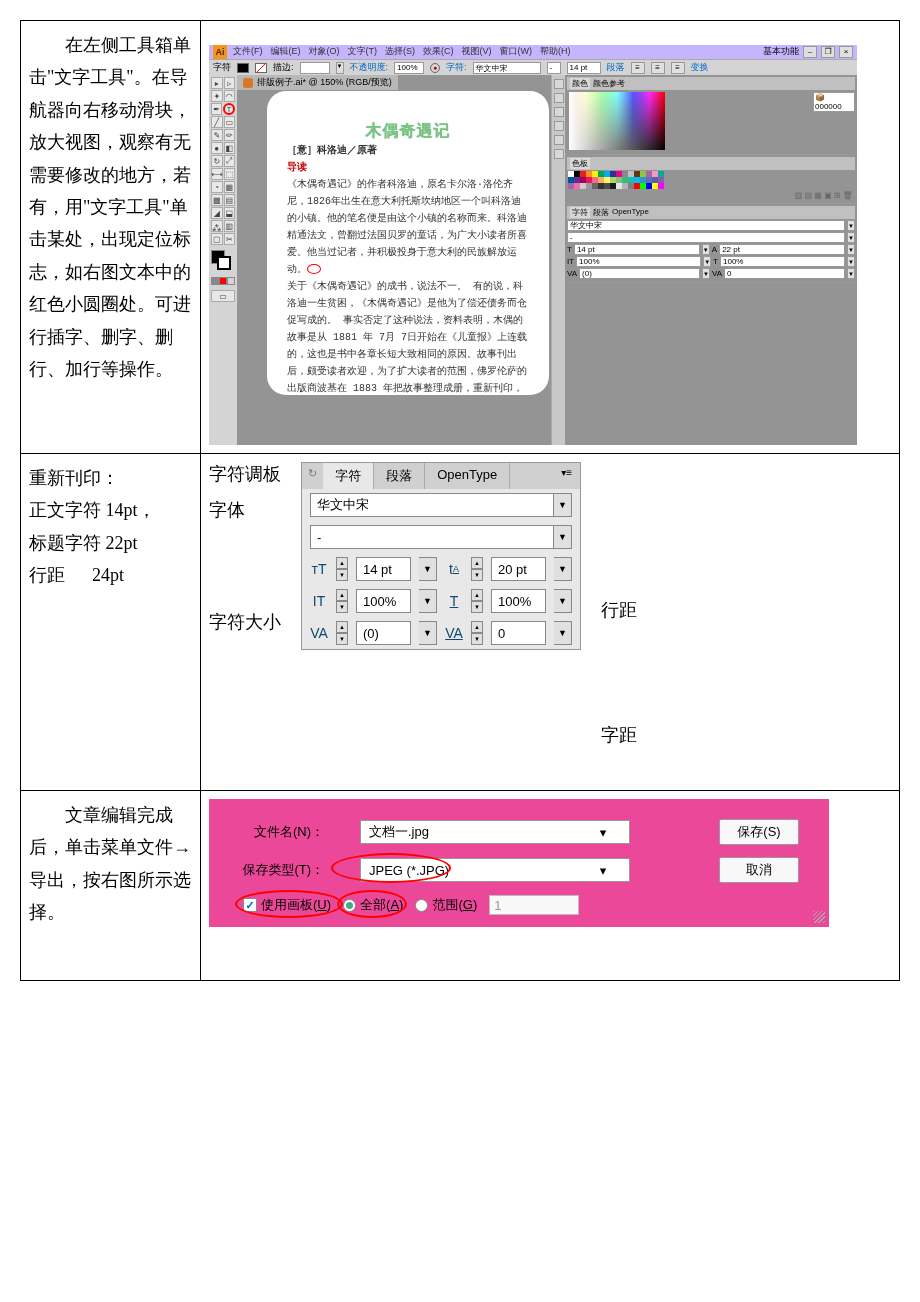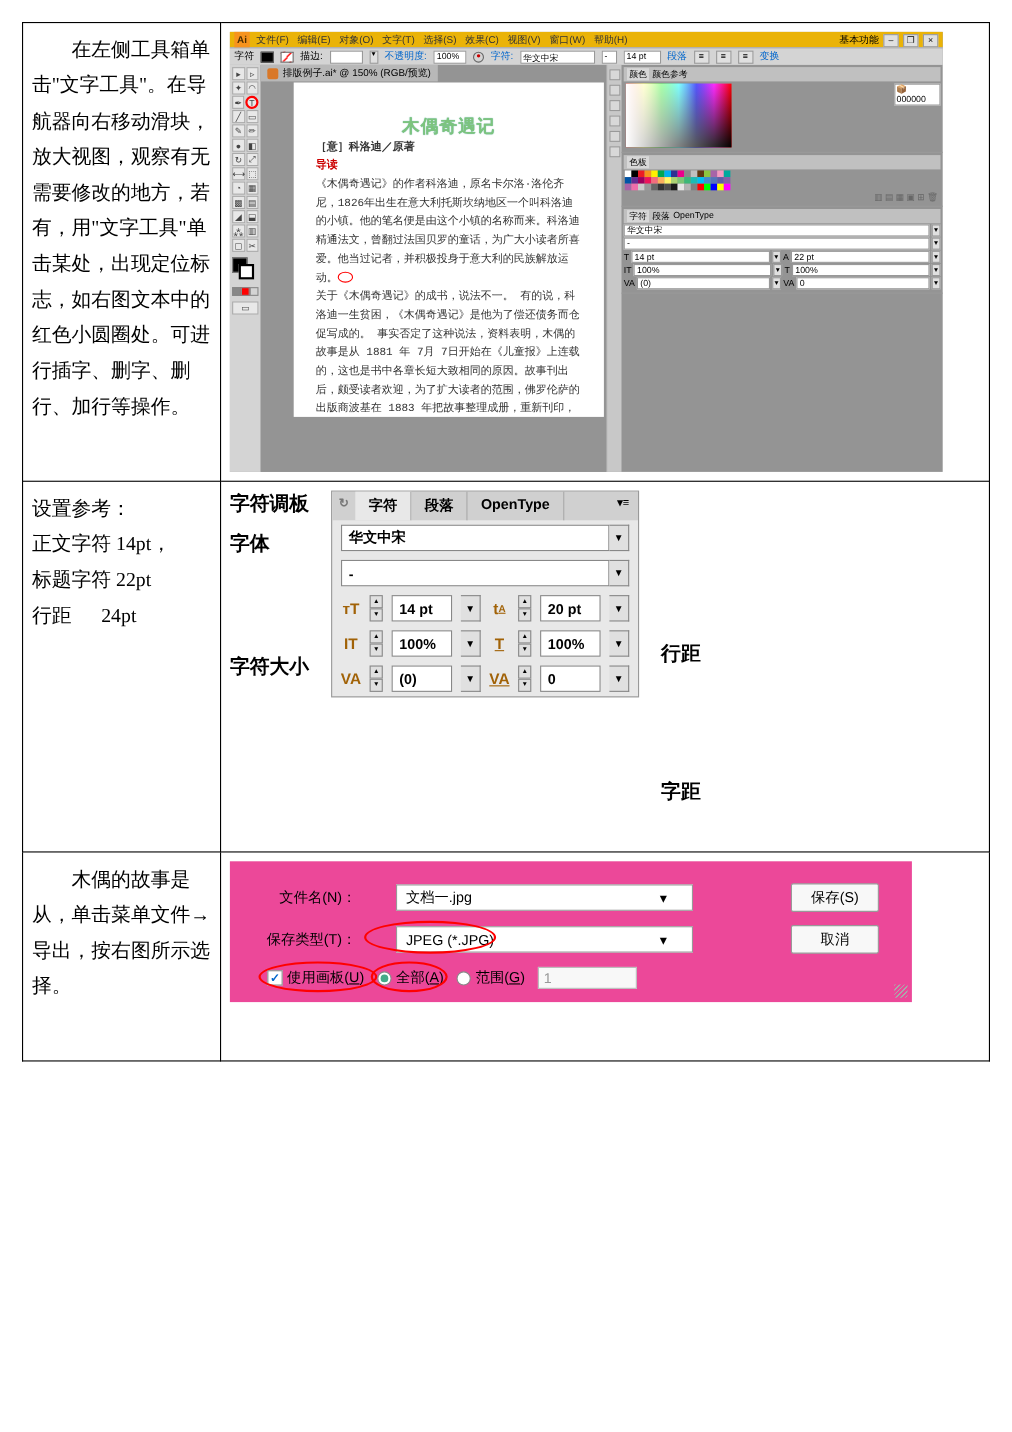--- a/index.html
+++ b/index.html
@@ -5,21 +5,21 @@
     * { box-sizing: border-box; margin: 0; padding: 0; }
     body { font-family: "SimSun", serif; background: #fff; width: 920px; }
     table.main { width: 880px; margin: 20px; border-collapse: collapse; }
     table.main td { border: 1px solid #000; vertical-align: top; padding: 8px; }
     .left-col { width: 180px; font-size: 18px; line-height: 1.8; }
     .right-col { background: #fff; }
     .indent { text-indent: 2em; }
     
     
     .ai-window { width: 648px; height: 400px; background: #949494; position: relative; font-family: Arial, sans-serif; font-size: 10px; }
-    .ai-titlebar { height: 14px; background: #eab308; display: flex; align-items: flex-end; padding: 0 4px; }
+    .ai-titlebar { height: 14px; background: #c4b5fd; display: flex; align-items: flex-start; padding: 0 4px; margin-top: 16px; }
     .ai-logo { width: 14px; height: 14px; background: #f7931e; display: inline-flex; align-items: center; justify-content: center; color: #4a2c00; font-weight: bold; font-size: 9px; margin-right: 6px; }
     .ai-menu { display: flex; gap: 8px; font-size: 9px; color: #333; }
     .ai-titlebar-right { margin-left: auto; display: flex; gap: 4px; align-items: center; font-size: 9px; }
     .win-btn { width: 14px; height: 12px; background: #e0e0e0; border: 1px solid #999; display: inline-flex; align-items: center; justify-content: center; font-size: 8px; }
     .ai-optbar { height: 16px; background: #d4d4d4; display: flex; align-items: center; padding: 0 4px; gap: 6px; font-size: 9px; border-top: 1px solid #aaa; }
     .swatch { width: 12px; height: 10px; border: 1px solid #666; display: inline-block; }
     .swatch.black { background: #000; }
     .swatch.white { background: #fff; }
     .input-sm { width: 30px; height: 12px; background: #fff; border: 1px solid #999; font-size: 8px; padding: 0 2px; }
     .link-text { color: #0066cc; font-size: 9px; }
@@ -32,21 +32,21 @@
     .tool-colors { margin-top: 4px; }
     .tool-fill { width: 14px; height: 14px; background: #000; border: 1px solid #888; }
     .tool-stroke { width: 14px; height: 14px; background: #fff; border: 2px solid #000; margin-top: -8px; margin-left: 6px; }
     .tool-modes { display: flex; margin-top: 6px; }
     .tool-mode { width: 8px; height: 8px; border: 1px solid #888; }
     .tool-mode.red { background: #ff0000; }
     
     .canvas-area { flex: 1; background: #949494; position: relative; padding: 2px 2px 2px 20px; }
     .doc-tab { position: absolute; top: 0; left: 0; background: #b8b8b8; font-size: 9px; padding: 1px 6px; display: flex; align-items: center; gap: 4px; }
     .doc-tab .tab-icon { width: 10px; height: 10px; background: #d97828; border-radius: 2px; }
-    .canvas-page { position: absolute; top: 16px; left: 30px; right: 2px; bottom: 50px; background: #fff; padding: 30px 20px 10px 20px; overflow: hidden; }
+    .canvas-page { position: absolute; top: 16px; left: 30px; right: 2px; bottom: 50px; background: #fff; padding: 30px 20px 10px 20px; overflow: hidden; border-radius: 19px; }
     .led-title { text-align: center; color: #7dc47d; font-size: 16px; font-weight: bold; letter-spacing: 1px; text-shadow: 0 0 1px #5a9; }
     .doc-line { font-size: 10px; line-height: 1.7; color: #333; font-family: Liberation Mono, monospace; }
     .doc-line.bold { font-weight: bold; }
     .doc-line.red { color: #cc0000; font-weight: bold; }
     .circle-mark { display: inline-block; width: 14px; height: 10px; border: 1.5px solid #ff0000; border-radius: 50%; vertical-align: middle; }
     
     .nav-panel { position: absolute; top: 18px; right: 8px; width: 90px; height: 66px; background: #d4d4d4; border: 1px solid #888; font-size: 9px; }
     .nav-header { background: #c0c0c0; padding: 1px 4px; display: flex; gap: 6px; }
     .nav-thumb { width: 50px; height: 42px; background: #fff; margin: 3px; border: 1px solid #ff0000; position: relative; }
     .nav-zoom { position: absolute; bottom: 2px; left: 4px; display: flex; gap: 2px; align-items: center; }
@@ -61,33 +61,33 @@
     .color-picker { width: 96px; height: 58px; position: relative; margin: 2px; background: linear-gradient(to right, #fff, transparent), linear-gradient(to top, #000, transparent), linear-gradient(90deg, #ff0000, #ffff00, #00ff00, #00ffff, #0000ff, #ff00ff, #ff0000); }
     .hex-field { position: absolute; top: 0; right: 0; width: 42px; font-size: 8px; background: #fff; border: 1px solid #999; padding: 0 1px; }
     .swatches-grid { display: grid; grid-template-columns: repeat(16, 1fr); gap: 0; width: 96px; margin: 1px; }
     .sw-cell { width: 6px; height: 6px; }
     .char-panel-mini { font-size: 8px; padding: 2px; }
     .mini-row { display: flex; align-items: center; gap: 2px; margin: 1px 0; }
     .mini-input { flex: 1; background: #fff; border: 1px solid #999; font-size: 8px; padding: 0 2px; height: 11px; display: flex; align-items: center; }
     .mini-dd { width: 8px; height: 11px; background: #e0e0e0; border: 1px solid #999; display: flex; align-items: center; justify-content: center; font-size: 6px; }
     
     
-    .char-wrap { display: flex; align-items: flex-start; font-weight: bold; }
+    .char-wrap { display: flex; align-items: flex-start; }
     .char-left-labels { display: flex; flex-direction: column; font-size: 18px; padding-right: 20px; }
     .char-left-labels div { height: 30px; margin-bottom: 6px; }
     .char-panel { width: 280px; background: #e8e8e8; border: 1px solid #999; font-family: Arial, sans-serif; }
     .char-tabs { display: flex; background: #d0d0d0; }
     .char-tab { padding: 4px 12px; font-size: 13px; border-right: 1px solid #aaa; }
     .char-tab.active { background: #e8e8e8; }
     .char-tabs .menu-icon { margin-left: auto; padding: 4px 8px; font-size: 10px; }
     .char-row { display: flex; padding: 4px 8px; gap: 8px; align-items: center; }
     .char-field { flex: 1; display: flex; }
     .char-input { flex: 1; background: #fff; border: 1px solid #888; padding: 3px 6px; font-size: 13px; height: 24px; display: flex; align-items: center; }
     .char-dd { width: 18px; height: 24px; background: #e0e0e0; border: 1px solid #888; border-left: none; display: flex; align-items: center; justify-content: center; font-size: 9px; }
-    .char-icon { width: 18px; display: flex; align-items: center; justify-content: center; font-size: 14px; color: #a16207; }
+    .char-icon { width: 18px; display: flex; align-items: center; justify-content: center; font-size: 14px; color: #0c4a6e; }
     .spinner { display: flex; flex-direction: column; width: 12px; }
     .spin-btn { height: 12px; background: #e0e0e0; border: 1px solid #888; display: flex; align-items: center; justify-content: center; font-size: 6px; }
     .char-right-labels { display: flex; flex-direction: column; font-size: 18px; padding-left: 20px; }
     .char-right-labels div { height: 95px; display: flex; align-items: center; }
     
     
     .save-dialog { width: 620px; background: #ec4899; padding: 20px 30px 12px 30px; font-family: "Microsoft YaHei", sans-serif; font-size: 13px; position: relative; }
     .save-row { display: flex; align-items: center; margin-bottom: 12px; gap: 8px; }
     .save-label { width: 85px; text-align: right; }
     .save-input-wrap { flex: 1; position: relative; padding-left: 28px; }
@@ -376,21 +376,21 @@
               </div>
             </div>
           </div>
         </div>
       </div>
     </td>
   </tr>
 
   <tr>
     <td class="left-col">
-      <div>设置参考：</div>
+      <div>重新刊印：</div>
       <div>正文字符 14pt，</div>
       <div>标题字符 22pt</div>
       <div style="white-space:pre">行距      24pt</div>
     </td>
     <td class="right-col">
       <div class="char-wrap">
         <div class="char-left-labels">
           <div>字符调板</div>
           <div style="text-align:left">字体</div>
           <div style="height:70px"></div>
@@ -474,21 +474,21 @@
           <div>行距</div>
           <div style="height:30px"></div>
           <div>字距</div>
         </div>
       </div>
     </td>
   </tr>
 
   <tr>
     <td class="left-col">
-      <p class="indent">木偶的故事是从，单击菜单文件→导出，按右图所示选择。</p>
+      <p class="indent">文章编辑完成后，单击菜单文件→导出，按右图所示选择。</p>
     </td>
     <td class="right-col" style="height:190px">
       <div class="save-dialog">
         <div class="save-row">
           <div class="save-label"><span>文件名(N)：</span></div>
           <div class="save-input-wrap" style="width:280px;flex:none">
             <div class="save-input">文档一.jpg</div>
             <div class="save-dd-btn">▾</div>
           </div>
           <div style="flex:1"></div>

